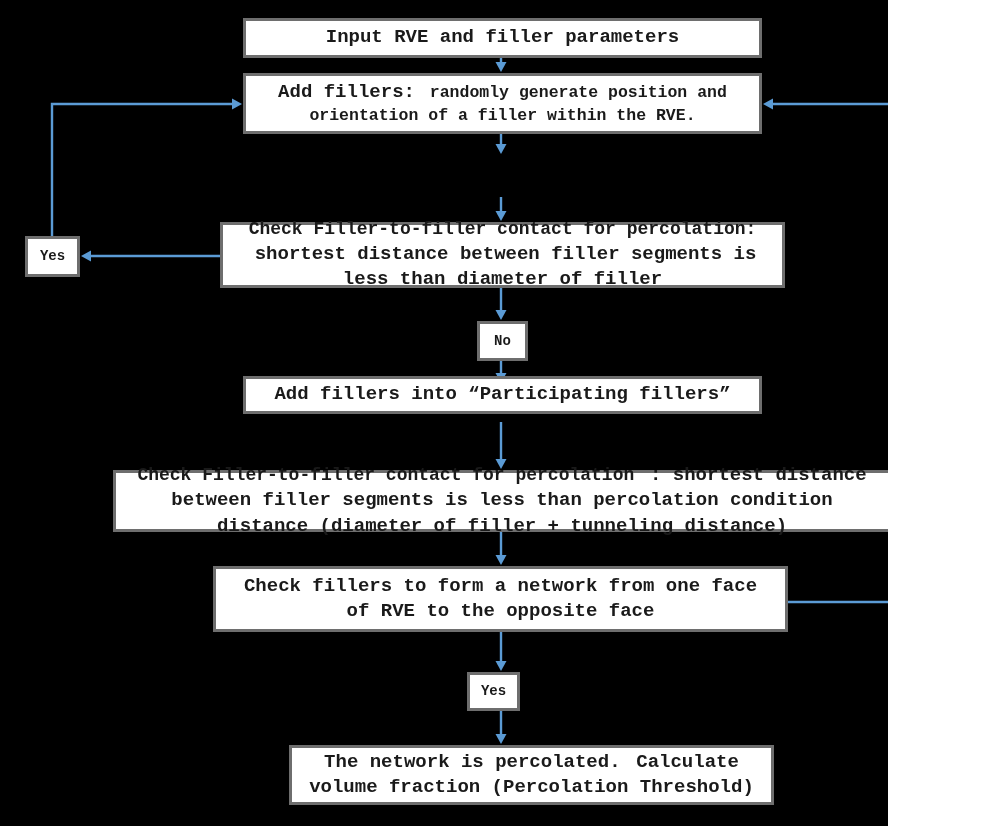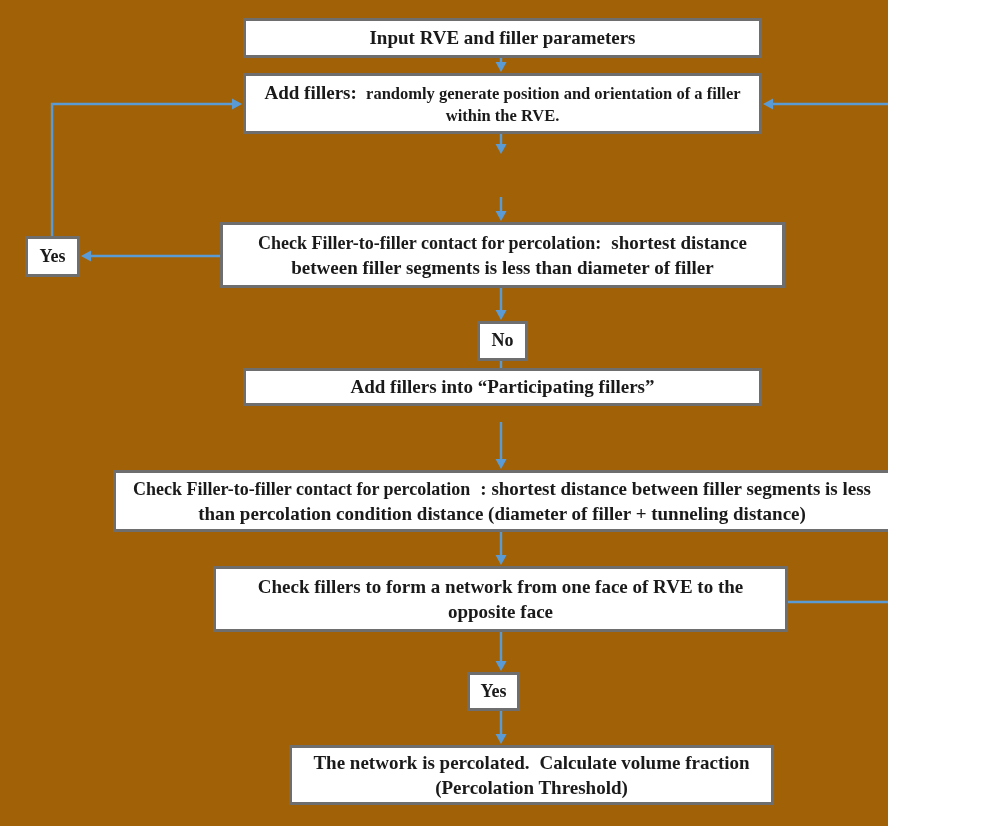--- a/index.html
+++ b/index.html
@@ -4,51 +4,51 @@
 <style>
   :root{
     --arrow:#5b9bd5;
     --border:#6e6e6e;
     --text:#1a1a1a;
   }
   html,body{margin:0;padding:0;background:#ffffff;}
   .canvas{
     position:relative;
     width:888px;height:826px;
-    background:#a16207;
-    font-family:Liberation Serif, serif;
+    background:#000000;
+    font-family:Liberation Mono, monospace;
     color:var(--text);
     overflow:hidden;
   }
   .wires{position:absolute;left:0;top:0;pointer-events:none;}
   .wire{stroke:var(--arrow);stroke-width:2.4;fill:none;}
   .head{fill:var(--arrow);stroke:none;}
   .box{
     position:absolute;
     box-sizing:border-box;
     border:3px solid var(--border);
     background:#ffffff;
     display:flex;align-items:center;justify-content:center;
     text-align:center;
     line-height:1.32;
     padding:2px 12px;
   }
   .t-primary{font-weight:700;font-size:19px;}
   .t-secondary{font-weight:700;font-size:19px;}
   .t-rest{margin-left:0.32em;text-align:right;}
-  .small-label{font-weight:700;font-size:18px;}
+  .small-label{font-weight:700;font-size:14px;}
 
   
   .b-input        {left:243px;top:18px; width:519px;height:40px;}
   .b-addfiller    {left:243px;top:73px; width:519px;height:61px;}
   .b-boundary     {left:113px;top:155px;width:779px;height:42px;}
   .b-penetration  {left:220px;top:222px;width:565px;height:66px;}
   .b-yes-left     {left:25px; top:236px;width:55px; height:41px;}
   .b-no-center    {left:477px;top:321px;width:51px; height:40px;}
-  .b-participating{left:243px;top:368px;width:519px;height:38px;}
+  .b-participating{left:243px;top:376px;width:519px;height:38px;}
   .b-percolation  {left:113px;top:470px;width:778px;height:62px;}
   .b-network      {left:213px;top:566px;width:575px;height:66px;}
   .b-no-right     {left:896px;top:538px;width:74px; height:40px;}
   .b-yes-center   {left:467px;top:672px;width:53px; height:39px;}
   .b-percolated   {left:253px;top:745px;width:485px;height:60px;margin-left:36px;}
 </style>
 </head>
 <body>
 
 <div class="canvas">

